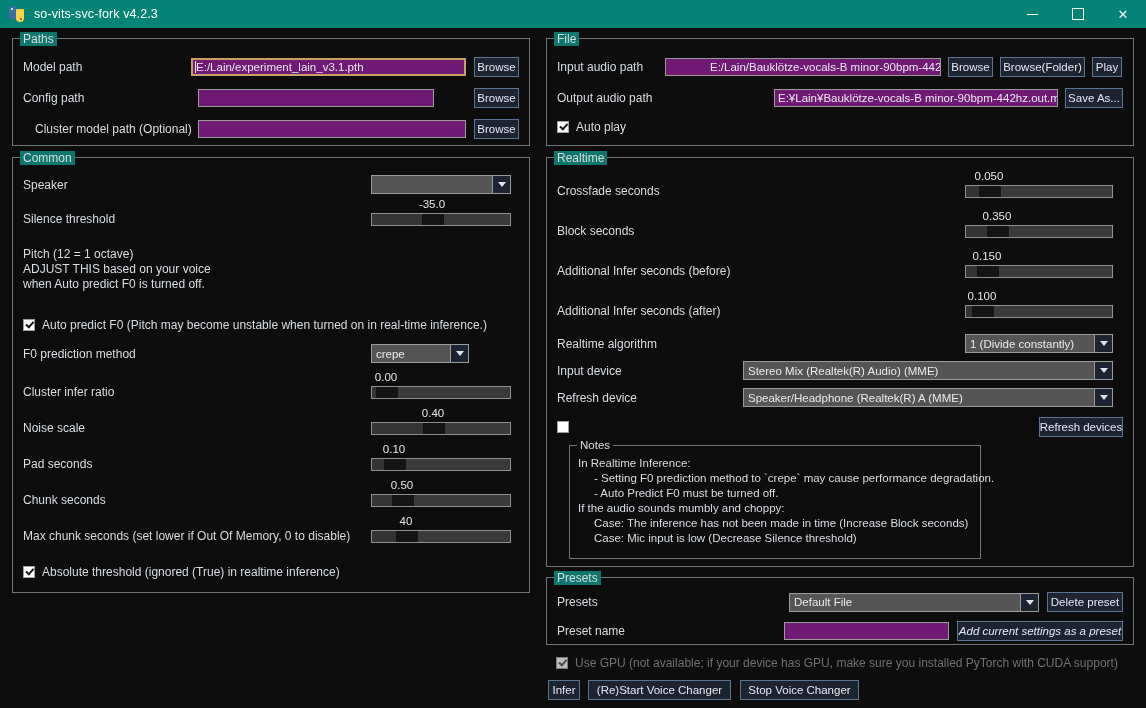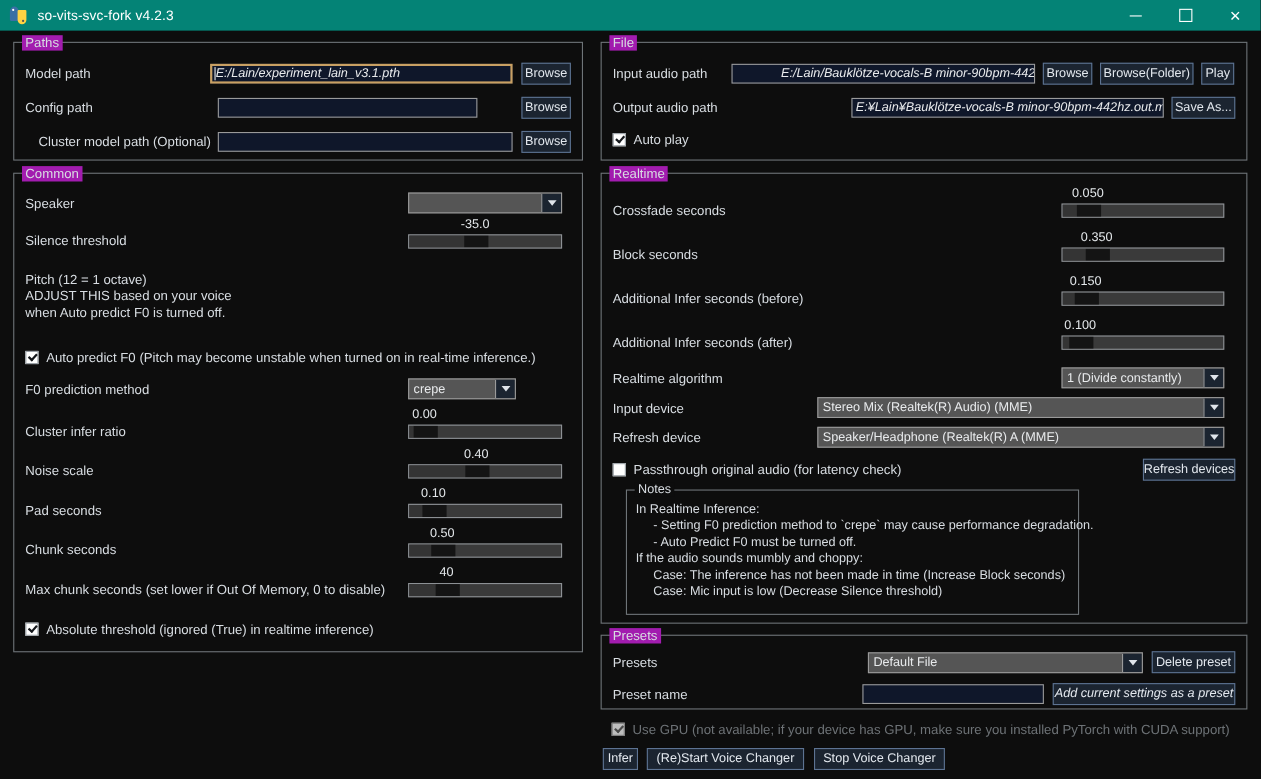--- a/index.html
+++ b/index.html
@@ -60,49 +60,49 @@
   
   .group {
     border: 1px solid #6e7478;
     position: relative;
     margin-bottom: 11px;
     padding: 12px 10px 10px 10px;
     box-sizing: border-box;
   }
   .group > .legend {
     position: absolute; top: -7px; left: 7px;
-    background: #a21caf;
+    background: #0f766e;
     padding: 0 3px;
     font-size: 12px;
     color: #d8dde2;
     white-space: nowrap;
     text-align: center;
   }
 
   
   .row {
     display: flex; align-items: center;
     margin-bottom: 8px;
     position: relative;
   }
   .row:last-child { margin-bottom: 0; }
   .lbl { color: #d8dde2; font-size: 12px; white-space: nowrap; }
 
   
   .tinput {
-    background: #0f172a;
+    background: #701a75;
     border: 1px solid #9a9a9a;
     height: 18px;
     box-sizing: border-box;
     color: #e8eaec;
     font-size: 11.5px;
     font-family: "Liberation Sans", sans-serif;
     padding: 0 3px;
     display: flex; align-items: center;
-    overflow: hidden; white-space: nowrap; font-style: italic;
+    overflow: hidden; white-space: nowrap;
   }
   .tinput.focused {
     border: 2px solid #c9a063;
     padding: 0 2px;
   }
   .caret {
     display: inline-block; width: 1px; height: 12px;
     background: #e8eaec; margin-right: 0px;
   }
 
@@ -471,21 +471,20 @@
       <div class="row" style="margin-top:7px;">
         <span class="lbl" style="width:186px;">Refresh device</span>
         <div class="ddl" style="width:370px;">
           <span class="ddl-val">Speaker/Headphone (Realtek(R) A (MME)</span>
           <span class="ddl-arrow"></span>
         </div>
       </div>
 
       <div class="row" style="margin-top:10px;">
         <span class="cbox"></span>
-        <span class="cb-label">Passthrough original audio (for latency check)</span>
         <div style="flex:1;"></div>
         <div class="btn" style="width:84px;">Refresh devices</div>
       </div>
 
       <div class="notes" style="width:412px;height:114px;margin-left:12px;">
         <span class="legend">Notes</span>
         <div id="notes-lines">
             <div class="notes-line">In Realtime Inference:</div>
             <div class="notes-line">     - Setting F0 prediction method to `crepe` may cause performance degradation.</div>
             <div class="notes-line">     - Auto Predict F0 must be turned off.</div>

